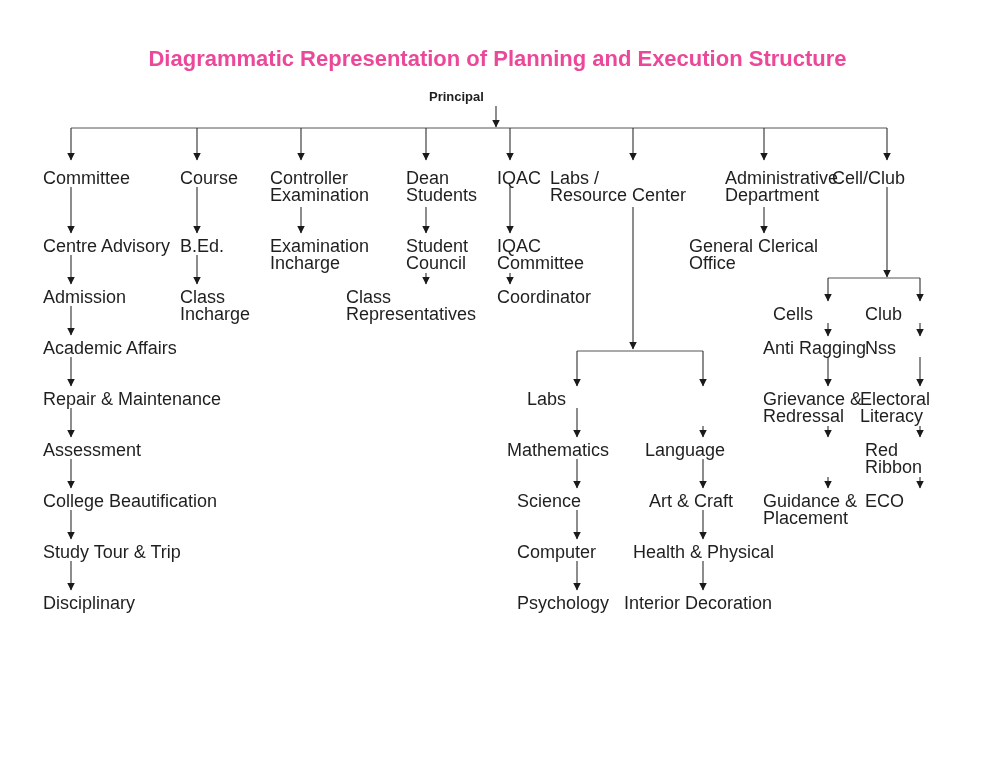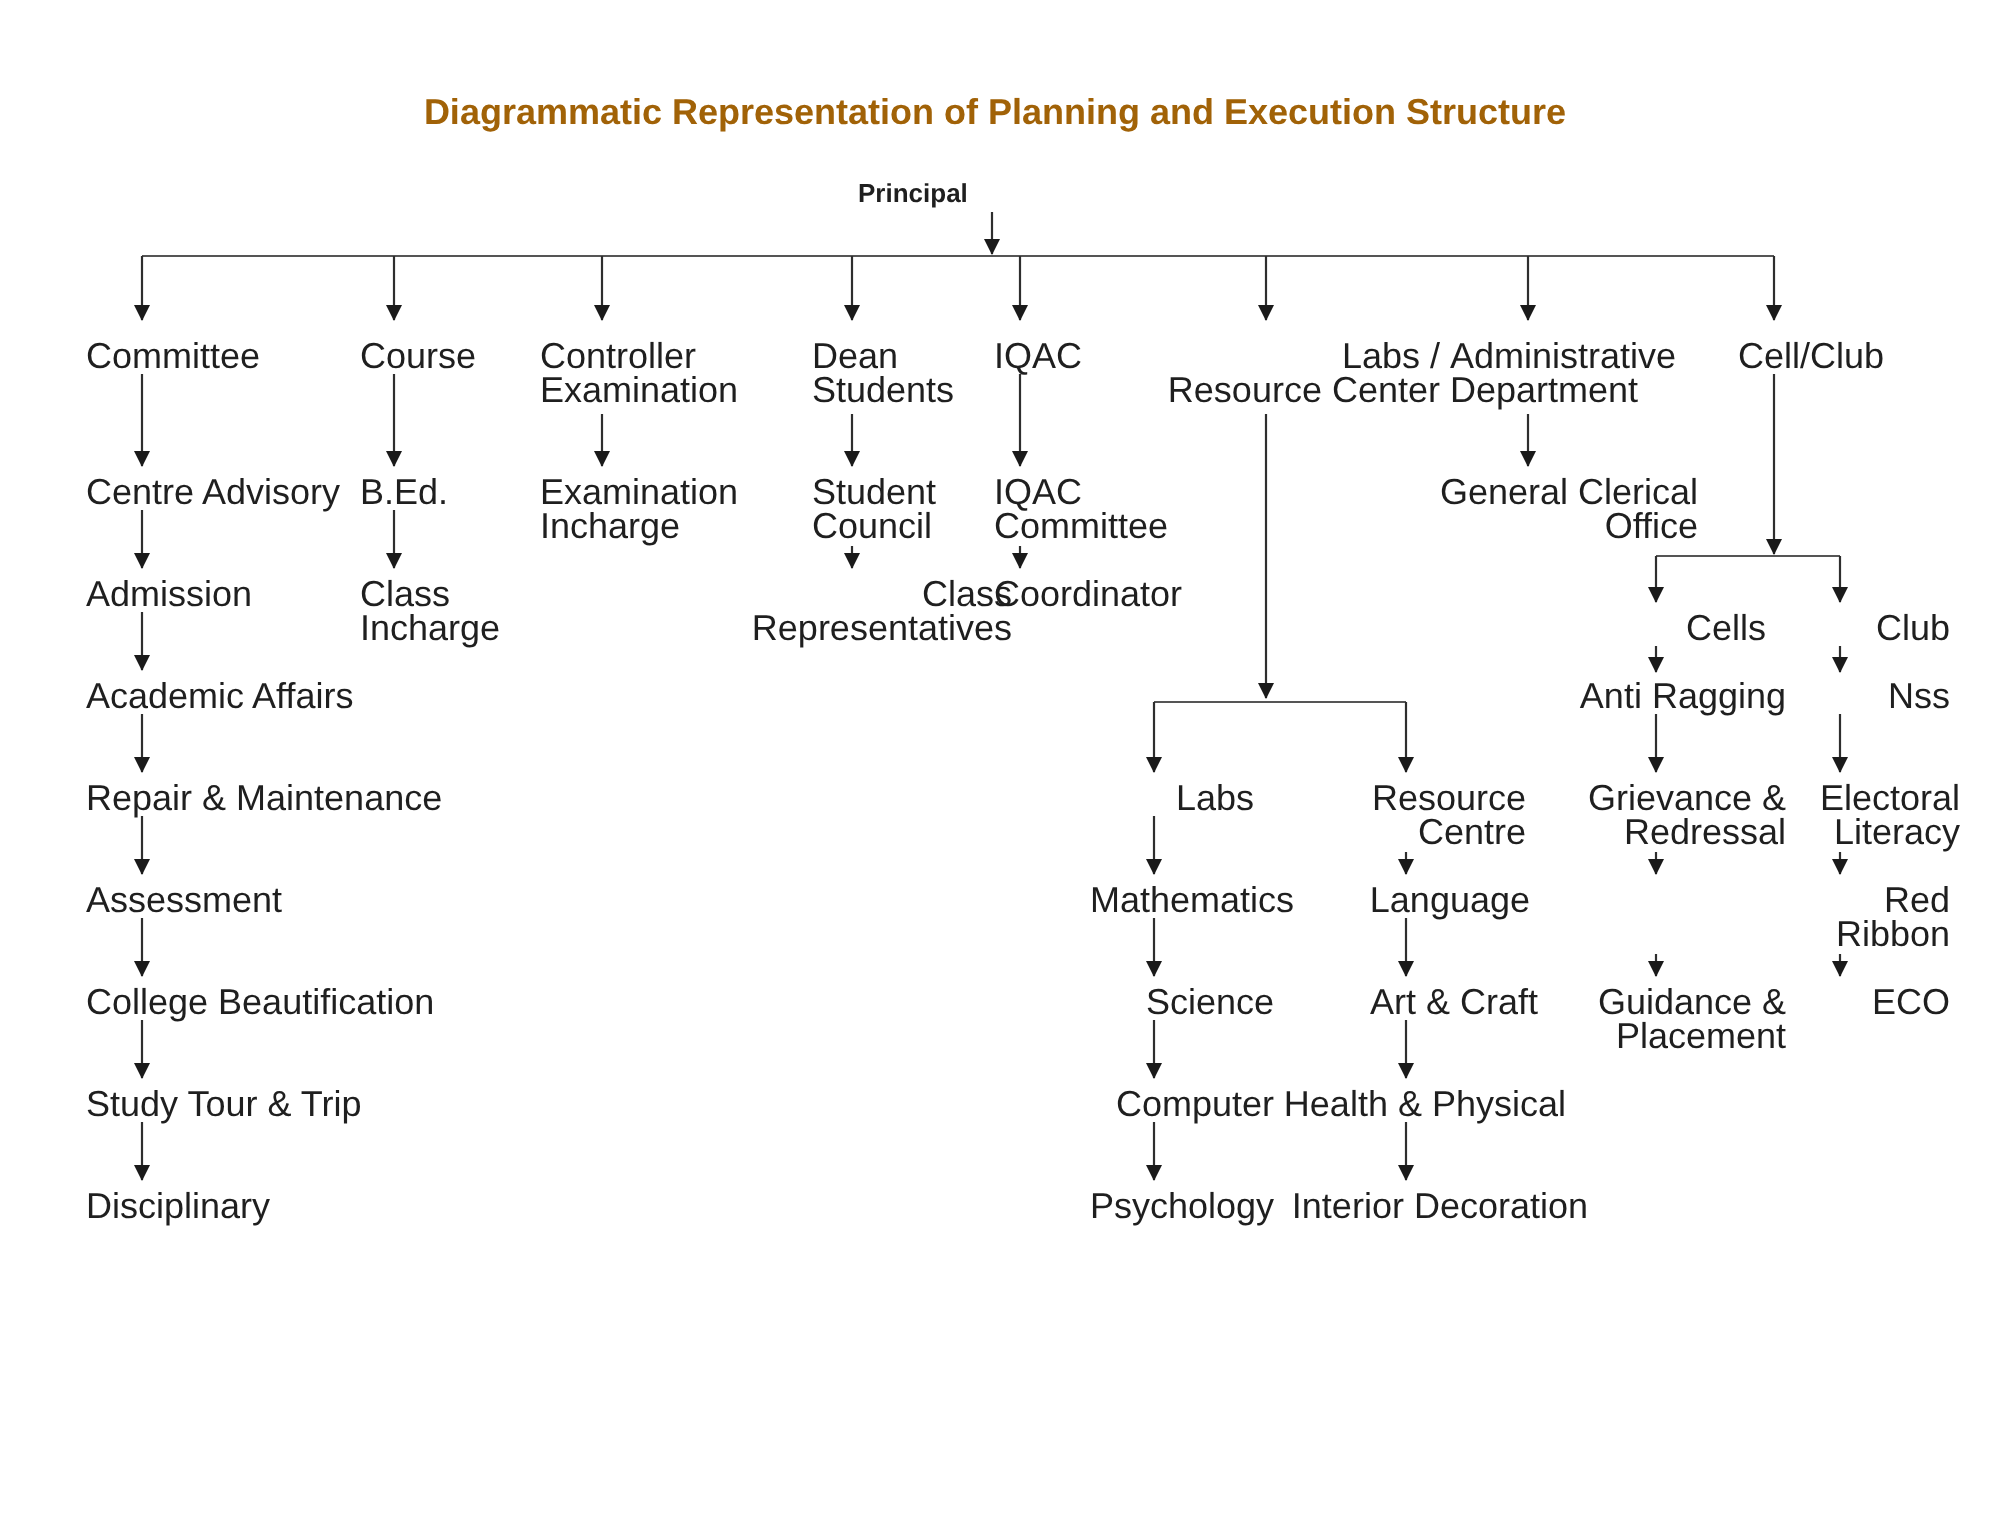--- a/index.html
+++ b/index.html
@@ -9,32 +9,32 @@
     height: 766px;
     background: #ffffff;
     font-family: "Liberation Sans", "DejaVu Sans", sans-serif;
     color: #1f1f1f;
     overflow: hidden;
   }
   #title {
     position: absolute;
     left: 0; right: 0; top: 46px;
     text-align: center;
-    font-size: 18px;
+    font-size: 22px;
     font-weight: bold;
-    color: #a16207;
+    color: #ec4899;
     letter-spacing: 0px;
   }
   .node {
     position: absolute;
     font-size: 18px;
     line-height: 17px;
     white-space: pre-line;
   }
-  .node.c { text-align: right; }
+  .node.c { text-align: left; }
   .node.root {
     font-weight: bold;
     font-size: 13px;
     text-align: left;
   }
   svg#wires { position: absolute; left: 0; top: 0; }
   svg#wires line { stroke: #2e2e2e; stroke-width: 1.1; }
   svg#wires line.bus { stroke: #555; stroke-width: 1; }
 </style>
 </head>
@@ -163,22 +163,20 @@
 Committee</div>
   <div class="node" style="left:497px;top:289px">Coordinator</div>
 
   <div class="node c" style="left:550px;top:170px;width:170px">Labs /
 Resource Center</div>
   <div class="node c" style="left:527px;top:391px;width:100px">Labs</div>
   <div class="node c" style="left:507px;top:442px;width:140px">Mathematics</div>
   <div class="node c" style="left:517px;top:493px;width:120px">Science</div>
   <div class="node c" style="left:517px;top:544px;width:120px">Computer</div>
   <div class="node c" style="left:517px;top:595px;width:120px">Psychology</div>
-  <div class="node c" style="left:643px;top:391px;width:120px">Resource
-Centre</div>
   <div class="node c" style="left:645px;top:442px;width:120px">Language</div>
   <div class="node c" style="left:649px;top:493px;width:120px">Art &amp; Craft</div>
   <div class="node c" style="left:633px;top:544px;width:150px">Health &amp; Physical</div>
   <div class="node c" style="left:624px;top:595px;width:170px">Interior Decoration</div>
 
   <div class="node" style="left:725px;top:170px">Administrative
 Department</div>
   <div class="node c" style="left:689px;top:238px;width:160px">General Clerical
 Office</div>
 

